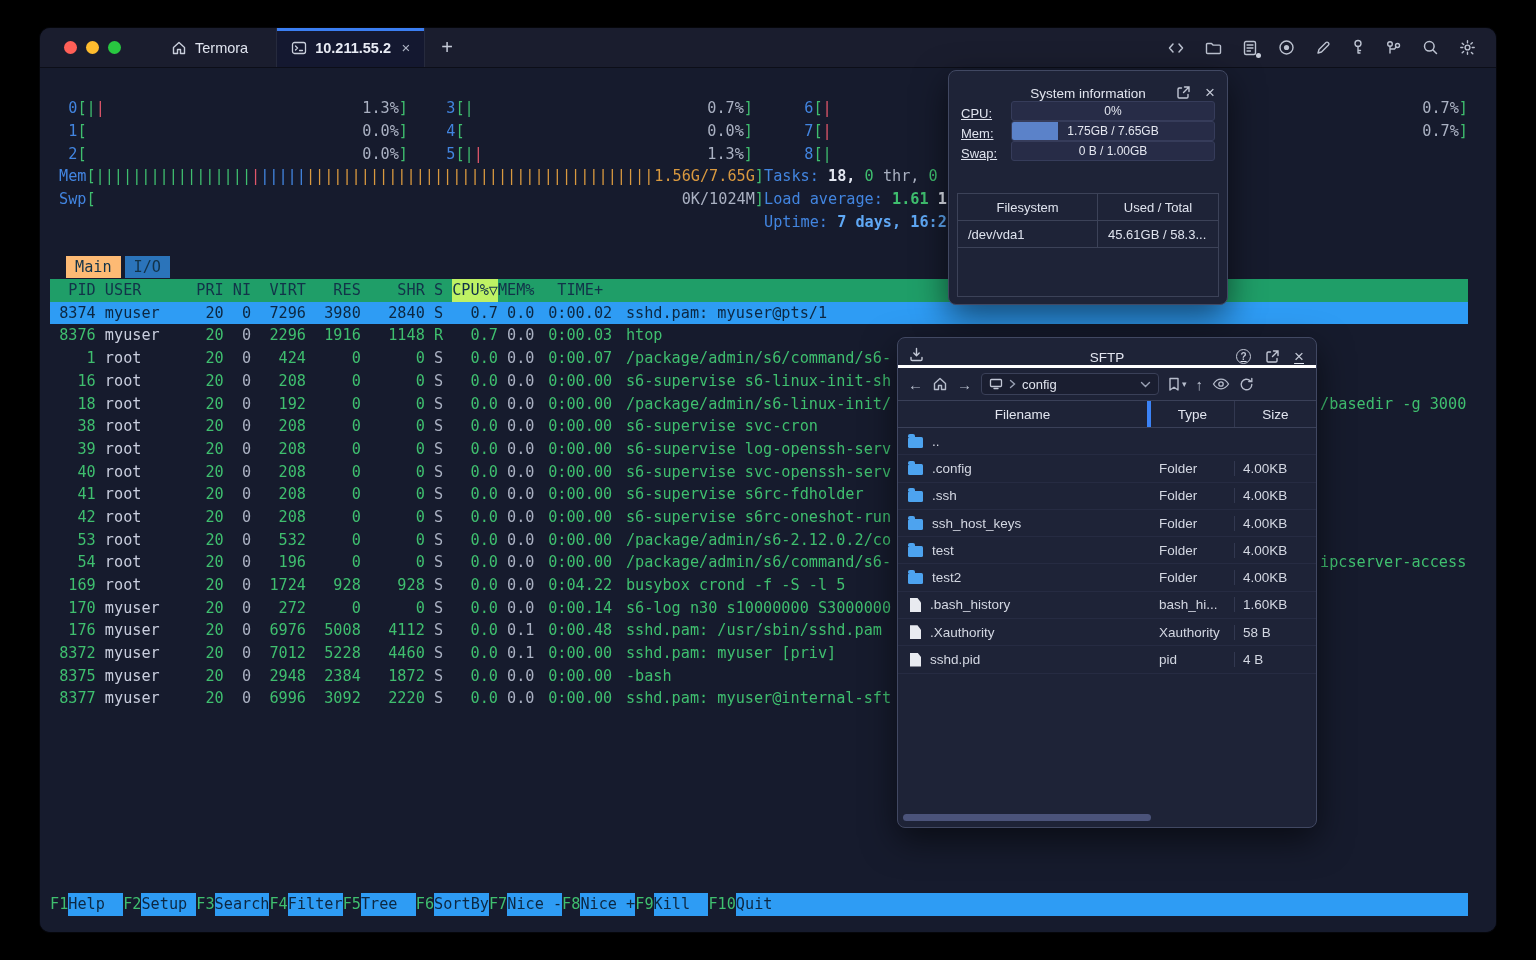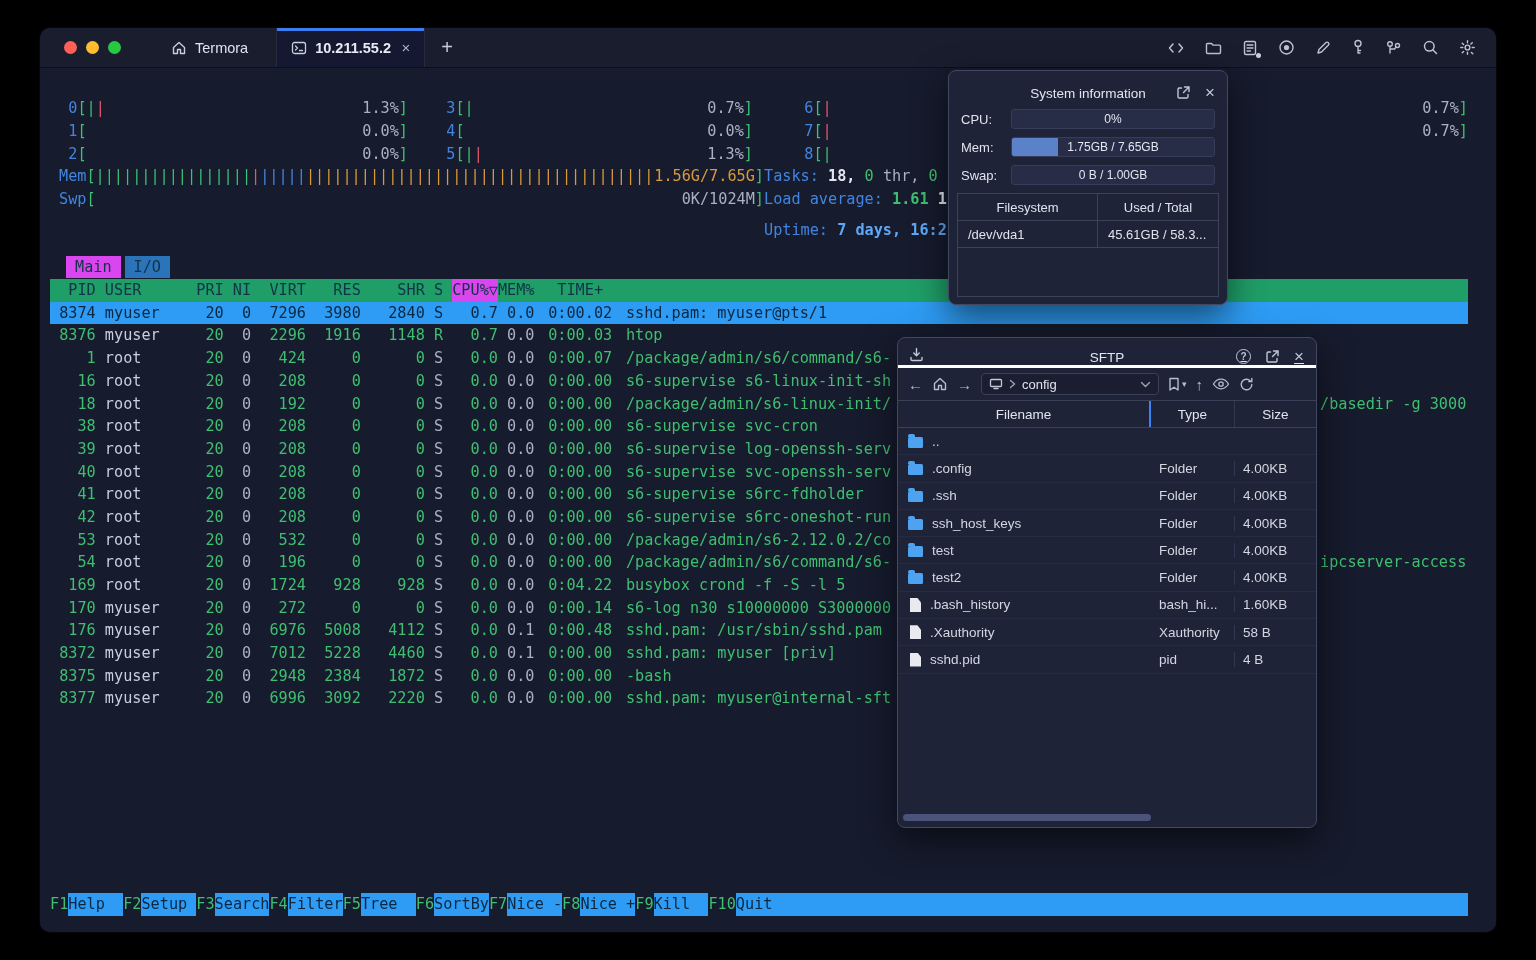--- a/index.html
+++ b/index.html
@@ -35,60 +35,60 @@
 
   .meter { display:flex; }
   .m1{width:358px}.m2{width:325px;margin-left:20px}.m3{flex:1;margin-left:33px}
   .idx { width:3ch; text-align:right; }
   .ticks { flex:1; overflow:hidden; white-space:pre; }
   .memmeter { width:705px; display:flex;margin-left:9px; }
   .membars { flex:1; overflow:hidden; white-space:pre; }
   .rinfo { white-space:pre; }
 
   .htab { display:inline-block; padding:0 9px; height:22px; line-height:22px; color:#123349; }
-  .htab-main{background:#d946ef}.htab-io{background:#2b74ba;margin-left:4px}
+  .htab-main{background:#fdba74}.htab-io{background:#2b74ba;margin-left:4px}
 
   .phead { background:#1f9e68; color:#123349; }
   .prow { height:22.7px; line-height:22.7px; display:flex; white-space:pre; position:relative; }
   .prow.sel { background:#2e9cf4; }
   .prow.sel span { color:#0c2741 !important; }
   .cp{width:5ch;text-align:right}
   .cu{width:9ch;margin-left:1ch}
   .cpri{width:3ch;text-align:right;margin-left:1ch}
   .cni{width:2ch;text-align:right;margin-left:1ch}
   .cv{width:5ch;text-align:right;margin-left:1ch}
   .cr{width:5ch;text-align:right;margin-left:1ch}
   .csh{width:6ch;text-align:right;margin-left:1ch}
   .cs{width:1ch;margin-left:1ch}
   .ccpu{width:5ch;text-align:right;margin-left:1ch}
   .cmem{width:4ch;text-align:right;margin-left:0}
   .ct{width:8ch;text-align:center;margin-left:1ch}
   .ccmd{flex:1;margin-left:1ch;overflow:hidden}
-  .sorted{background:#d946ef}
+  .sorted{background:#bef264}
   .tail { position:absolute; left:1270px; top:0; }
 
   .fnbar { position:absolute; left:10px; top:825px; width:1418px; height:23px; line-height:23px; display:flex; white-space:pre; }
   .fnbar::after { content:""; flex:1; background:#2e9cf4; }
   .fk { display:flex; }
   .fkk { min-width:2ch; color:#3fbf6f; }
   .fkl { width:6ch; background:#2e9cf4; color:#0c2741; }
 
   
   .panel { position:absolute; background:#1e2337; border:1px solid #414862; border-radius:8px;
     box-shadow:0 12px 34px rgba(0,0,0,.55); color:#dfe3ee; font-size:13px; }
   .p-title { height:30px; display:flex; align-items:flex-end; position:relative; }
   .p-title .t-label { position:absolute; left:0; right:0; text-align:center; font-size:13.5px; color:#e2e5ef; }
   .p-acts { margin-left:auto; display:flex; align-items:center; gap:14px; padding-right:12px; position:relative; z-index:1; }
   .x-btn { color:#c2c7d5; font-size:17px; line-height:1; }
   .help-circle { width:15px; height:15px; border:1.4px solid #c2c7d5; border-radius:50%; color:#c2c7d5;
     font-size:10px; display:flex; align-items:center; justify-content:center; font-weight:700; }
 
   
   #sysinfo { left:908px; top:42px; width:280px; height:235px; }
-  .si-row { display:flex; align-items:center; margin:8px 12px 0 12px; }
+  .si-row { display:flex; align-items:flex-end; margin:0 12px 0 12px;text-decoration:underline; }
   .si-label { width:50px; font-size:13px; }
   .si-bar { position:relative; flex:1; height:20px; background:#272c47; border:1px solid #363c5a; border-radius:3px; overflow:hidden; }
   .si-fill { position:absolute; left:0; top:0; bottom:0; background:#5b82c9; }
   .si-bartext { position:absolute; left:0; right:0; top:0; bottom:0; display:flex; align-items:center; justify-content:center; font-size:12px; color:#e4e7f0; }
   .si-table { position:absolute; left:8px; right:8px; top:122px; bottom:7px; border:1px solid #3c4258; }
   .si-thead { display:flex; height:27px; line-height:27px; border-bottom:1px solid #3c4258; }
   .si-trow  { display:flex; height:27px; line-height:27px; border-bottom:1px solid #3c4258; }
   .si-c1 { width:140px; border-right:1px solid #3c4258; padding:0 10px; }
   .si-c2 { flex:1; padding:0 10px; }
   .si-thead .si-c1, .si-thead .si-c2 { text-align:center; }
@@ -102,21 +102,21 @@
   .pathbox { display:flex; align-items:center; gap:6px; height:22px; flex:1; max-width:178px;
     background:#1a1e30; border:1px solid #3a4058; border-radius:4px; padding:0 7px; font-size:13px; color:#e0e4ee; }
   .pathbox .chev-d { margin-left:auto; }
   .bm-wrap { display:flex; align-items:center; gap:2px; }
   .caret { font-size:9px; color:#b7bdcc; }
   .up-arrow { font-size:15px; color:#b7bdcc; }
 
   .f-table { position:absolute; left:0; right:0; top:62px; }
   .f-head { display:flex; height:28px; line-height:28px; border-top:1px solid #3a4058; border-bottom:1px solid #3a4058; color:#e2e5ef; font-size:13.5px; }
   .f-head .fc { text-align:center; }
-  .fc1 { width:253px; border-right:2px solid #3b82f6; padding:0 10px; }
+  .fc1 { width:253px; border-right:4px solid #3b82f6; padding:0 10px; }
   .fc2 { width:84px;  border-right:1px solid #323850; padding:0 8px; }
   .fc3 { flex:1; padding:0 8px; }
   .frow { display:flex; height:27.3px; align-items:center; border-bottom:1px solid #262b42; font-size:13.5px; color:#d3d7e2; }
   .frow .fc1 { display:flex; align-items:center; border-right:1px solid transparent; }
   .ficon { display:inline-block; position:relative; margin-right:9px; }
   .ficon.folder { width:15px; height:11px; background:#4da3ef; border-radius:1.5px; margin-top:2px; }
   .ficon.folder::before { content:""; position:absolute; top:-3px; left:0; width:7px; height:3px; background:#4da3ef; border-radius:2px 2px 0 0; }
   .ficon.file { width:11px; height:14px; background:#e8eaf0; clip-path:polygon(0 0,68% 0,100% 32%,100% 100%,0 100%); margin-left:2px; }
   .sf-hscroll { position:absolute; left:5px; bottom:6px; width:248px; height:7px; background:#4b537a; border-radius:4px; }
 </style>
@@ -222,21 +222,21 @@
     </div>
 
     <div class="tline" style="top:97.4px">
       <span class="memmeter"><span class="idx c-blue">Mem</span><span class="c-green">[</span><span class="membars"><span class="c-green">|||||||||||||||||</span><span class="c-red">|</span><span class="c-blue">|||||</span><span class="c-amber">||||||||||||||||||||||||||||||||||||||</span></span><span class="c-amber">1.56G/7.65G</span><span class="c-green">]</span></span>
       <span class="rinfo"><span class="c-blue">Tasks: </span><span class="c-white c-b">18,</span><span class="c-green"> 0</span><span class="c-fg"> thr,</span><span class="c-green"> 0</span></span>
     </div>
     <div class="tline" style="top:120.2px">
       <span class="memmeter"><span class="idx c-blue">Swp</span><span class="c-green">[</span><span class="membars"></span><span class="c-fg">0K/1024M</span><span class="c-green">]</span></span>
       <span class="rinfo"><span class="c-blue">Load average: </span><span class="c-green c-b">1.61 </span><span class="c-white c-b">1</span></span>
     </div>
-    <div class="tline" style="top:151px">
+    <div class="tline" style="top:143px">
       <span class="memmeter"></span>
       <span class="rinfo"><span class="c-blue">Uptime: </span><span class="c-ltblue c-b">7 days, 16:2</span></span>
     </div>
 
     <div class="tline" style="top:188px; left:26px; width:auto">
       <span class="htab htab-main">Main</span>
       <span class="htab htab-io">I/O</span>
     </div>
 
     <div class="tline prow phead" style="top:211px">

